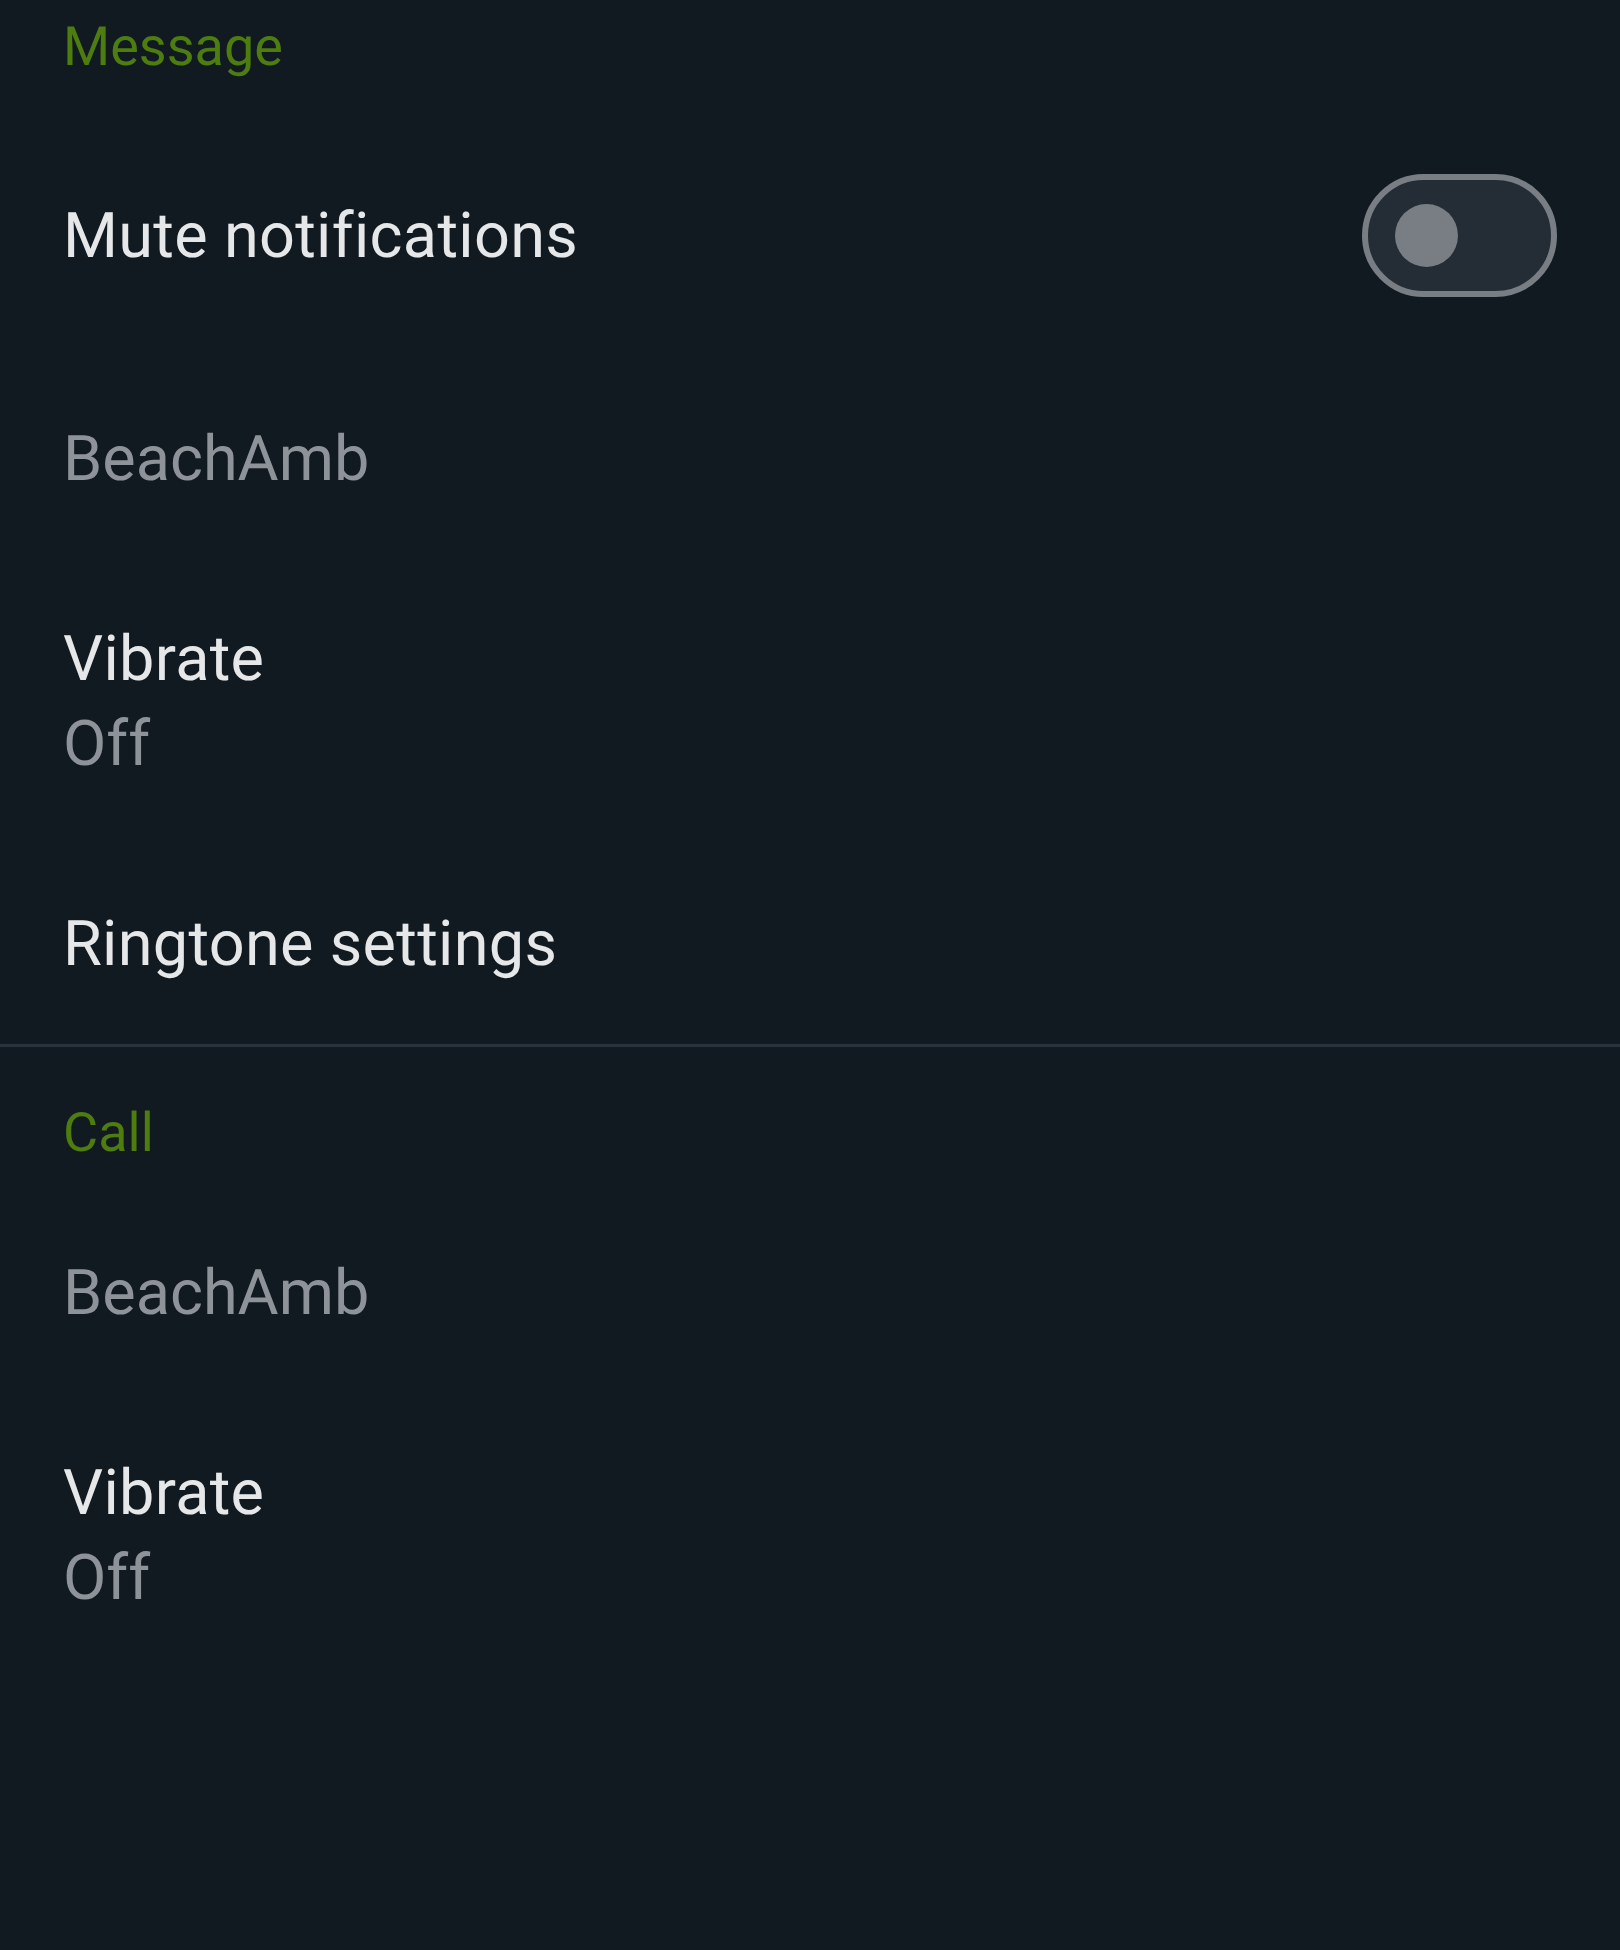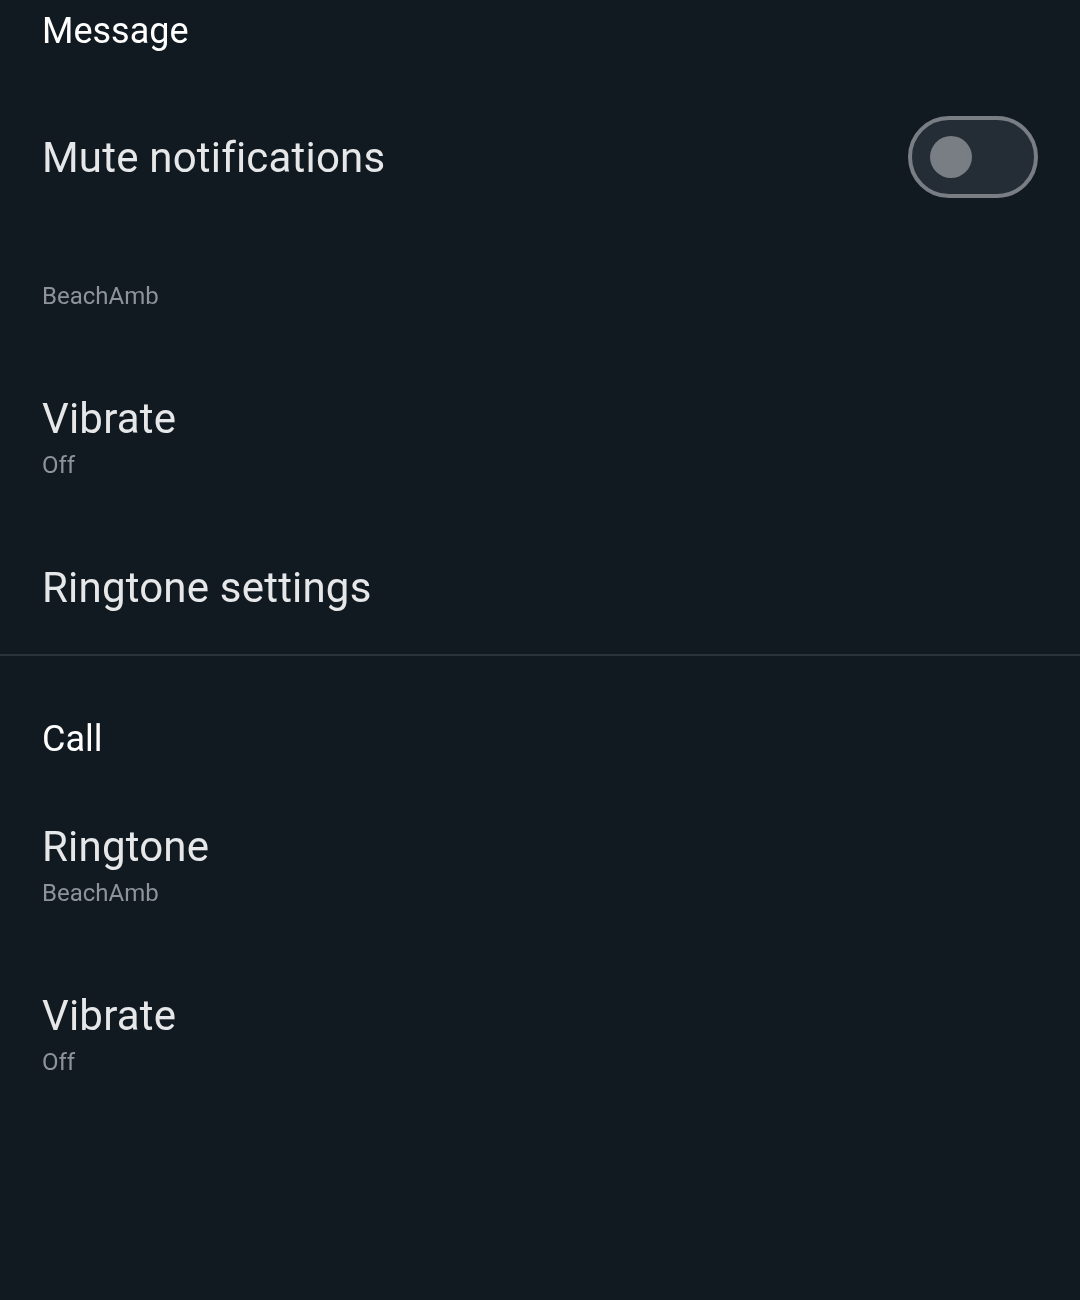--- a/index.html
+++ b/index.html
@@ -9,21 +9,21 @@
     }
     body {
       width: 1080px;
       height: 1300px;
       background-color: #121a21;
       font-family: Roboto, -apple-system, BlinkMacSystemFont, "Segoe UI", Arial, sans-serif;
       color: #e6e7e8;
       overflow: hidden;
     }
     .section-header {
-      color: #ffffff;
+      color: #4d7c0f;
       font-size: 36px;
       font-weight: 400;
       padding: 10px 42px 22px 42px;
     }
     .setting-row {
       padding: 42px 42px;
       display: flex;
       align-items: center;
       justify-content: space-between;
     }
@@ -34,21 +34,21 @@
       justify-content: flex-end;
     }
     .setting-title {
       color: #e6e7e8;
       font-size: 42px;
       font-weight: 400;
       letter-spacing: 0.2px;
     }
     .setting-subtitle {
       color: #8d9399;
-      font-size: 24px;
+      font-size: 42px;
       font-weight: 400;
     }
     .toggle {
       width: 130px;
       height: 82px;
       border-radius: 41px;
       border: 4px solid #787e84;
       background-color: #242d35;
       position: relative;
       cursor: pointer;
@@ -65,21 +65,21 @@
     }
     .divider {
       height: 2px;
       background-color: #2a333b;
       width: 100%;
     }
     .spacer-top {
       height: 0px;
     }
     .call-section {
-      padding-top: 62px;
+      padding-top: 36px;
     }
     .call-header {
       padding: 0px 42px 20px 42px;
     }
   </style>
 </head>
 <body>
 
 <div class="spacer-top"></div>
 
@@ -113,21 +113,20 @@
   </div>
 </div>
 
 <div class="divider"></div>
 
 <div class="call-section">
   <div class="section-header call-header">Call</div>
 
   <div class="setting-row">
     <div class="setting-text">
-      <div class="setting-title">Ringtone</div>
       <div class="setting-subtitle">BeachAmb</div>
     </div>
   </div>
 
   <div class="setting-row">
     <div class="setting-text">
       <div class="setting-title">Vibrate</div>
       <div class="setting-subtitle">Off</div>
     </div>
   </div>

